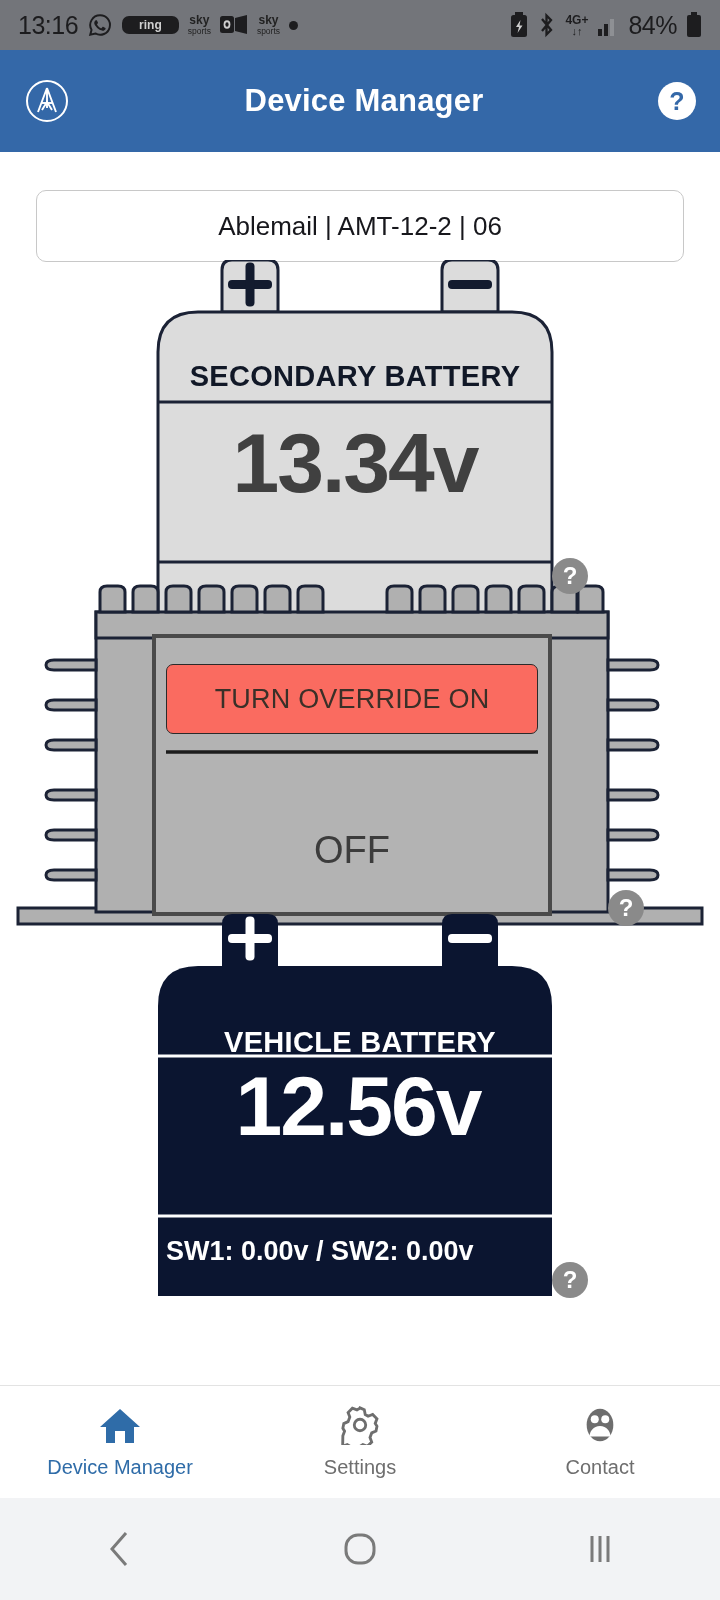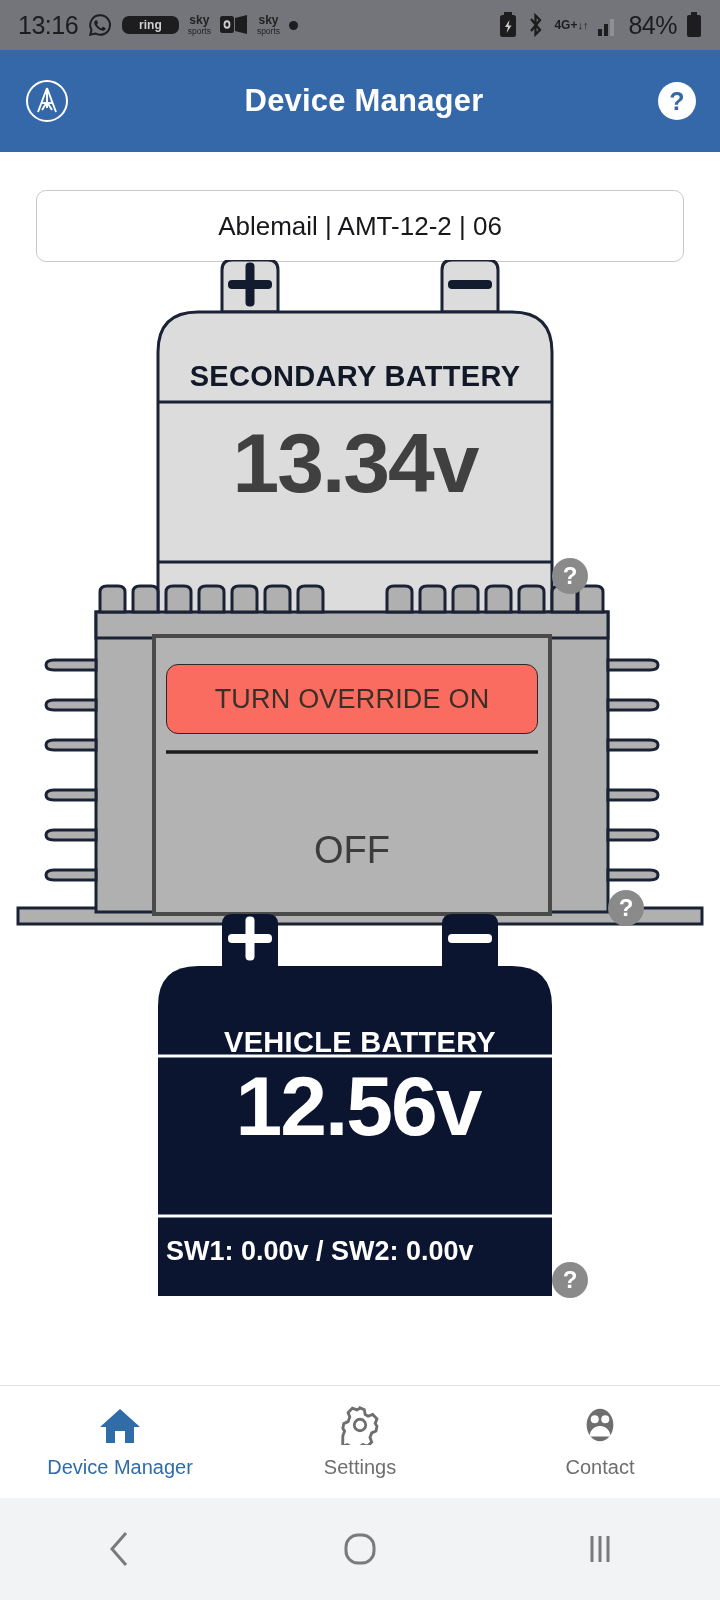--- a/index.html
+++ b/index.html
@@ -22,21 +22,21 @@
   .sb-ico { display:flex; align-items:center; justify-content:center; }
   .ring-badge {
     background:#1d1d1f; color:#cfcfcf; border-radius:7px;
     font-size:12px; font-weight:700; padding:3px 17px; line-height:1;
   }
   .sky-badge { line-height:0.95; text-align:center; color:#222; }
   .sky-badge b { display:block; font-size:12px; font-weight:700; }
   .sky-badge i { display:block; font-size:8.5px; font-style:normal; }
   .dot-ico { width:9px; height:9px; border-radius:50%; background:#1d1d1f; }
   .net-lbl { font-size:12px; font-weight:700; color:#1d1d1f; line-height:1;
-             display:flex; align-items:center; }
+             display:flex; flex-direction:column; align-items:center; }
   .net-lbl span:last-child{ font-size:11px; }
   .sb-pct { font-size:25px; color:#1c1c1e; letter-spacing:-0.5px; }
 
   
   .appbar {
     position:absolute; top:50px; left:0; width:720px; height:102px;
     background:#3468a8; display:flex; align-items:center; padding:0 24px;
   }
   .logo { width:46px; height:46px; flex:0 0 46px; }
   .appbar-title {
@@ -68,21 +68,21 @@
   .sec-label {
     left:155px; top:100px; width:400px;
     font-size:29px; font-weight:700; color:#111827; letter-spacing:0.3px;
   }
   .sec-volt {
     left:155px; top:155px; width:400px;
     font-size:84px; font-weight:700; color:#404040; letter-spacing:-2px;
   }
   .ovr-btn {
     position:absolute; left:166px; top:404px; width:372px; height:70px;
-    background:#fa6b60; border:1.5px solid #2a2a2a; border-radius:12px;
+    background:#fa6b60; border:1.5px solid #2a2a2a; border-radius:7px;
     display:flex; align-items:center; justify-content:center;
     font-size:27px; color:#3a3028; letter-spacing:0.2px;
   }
   .ovr-state {
     left:166px; top:545px; width:372px;
     font-size:38px; color:#3c3c3c;margin-top:24px;
   }
   .veh-label {
     left:160px; top:766px; width:400px;
     font-size:29px; font-weight:700; color:#ffffff; letter-spacing:0.3px;

